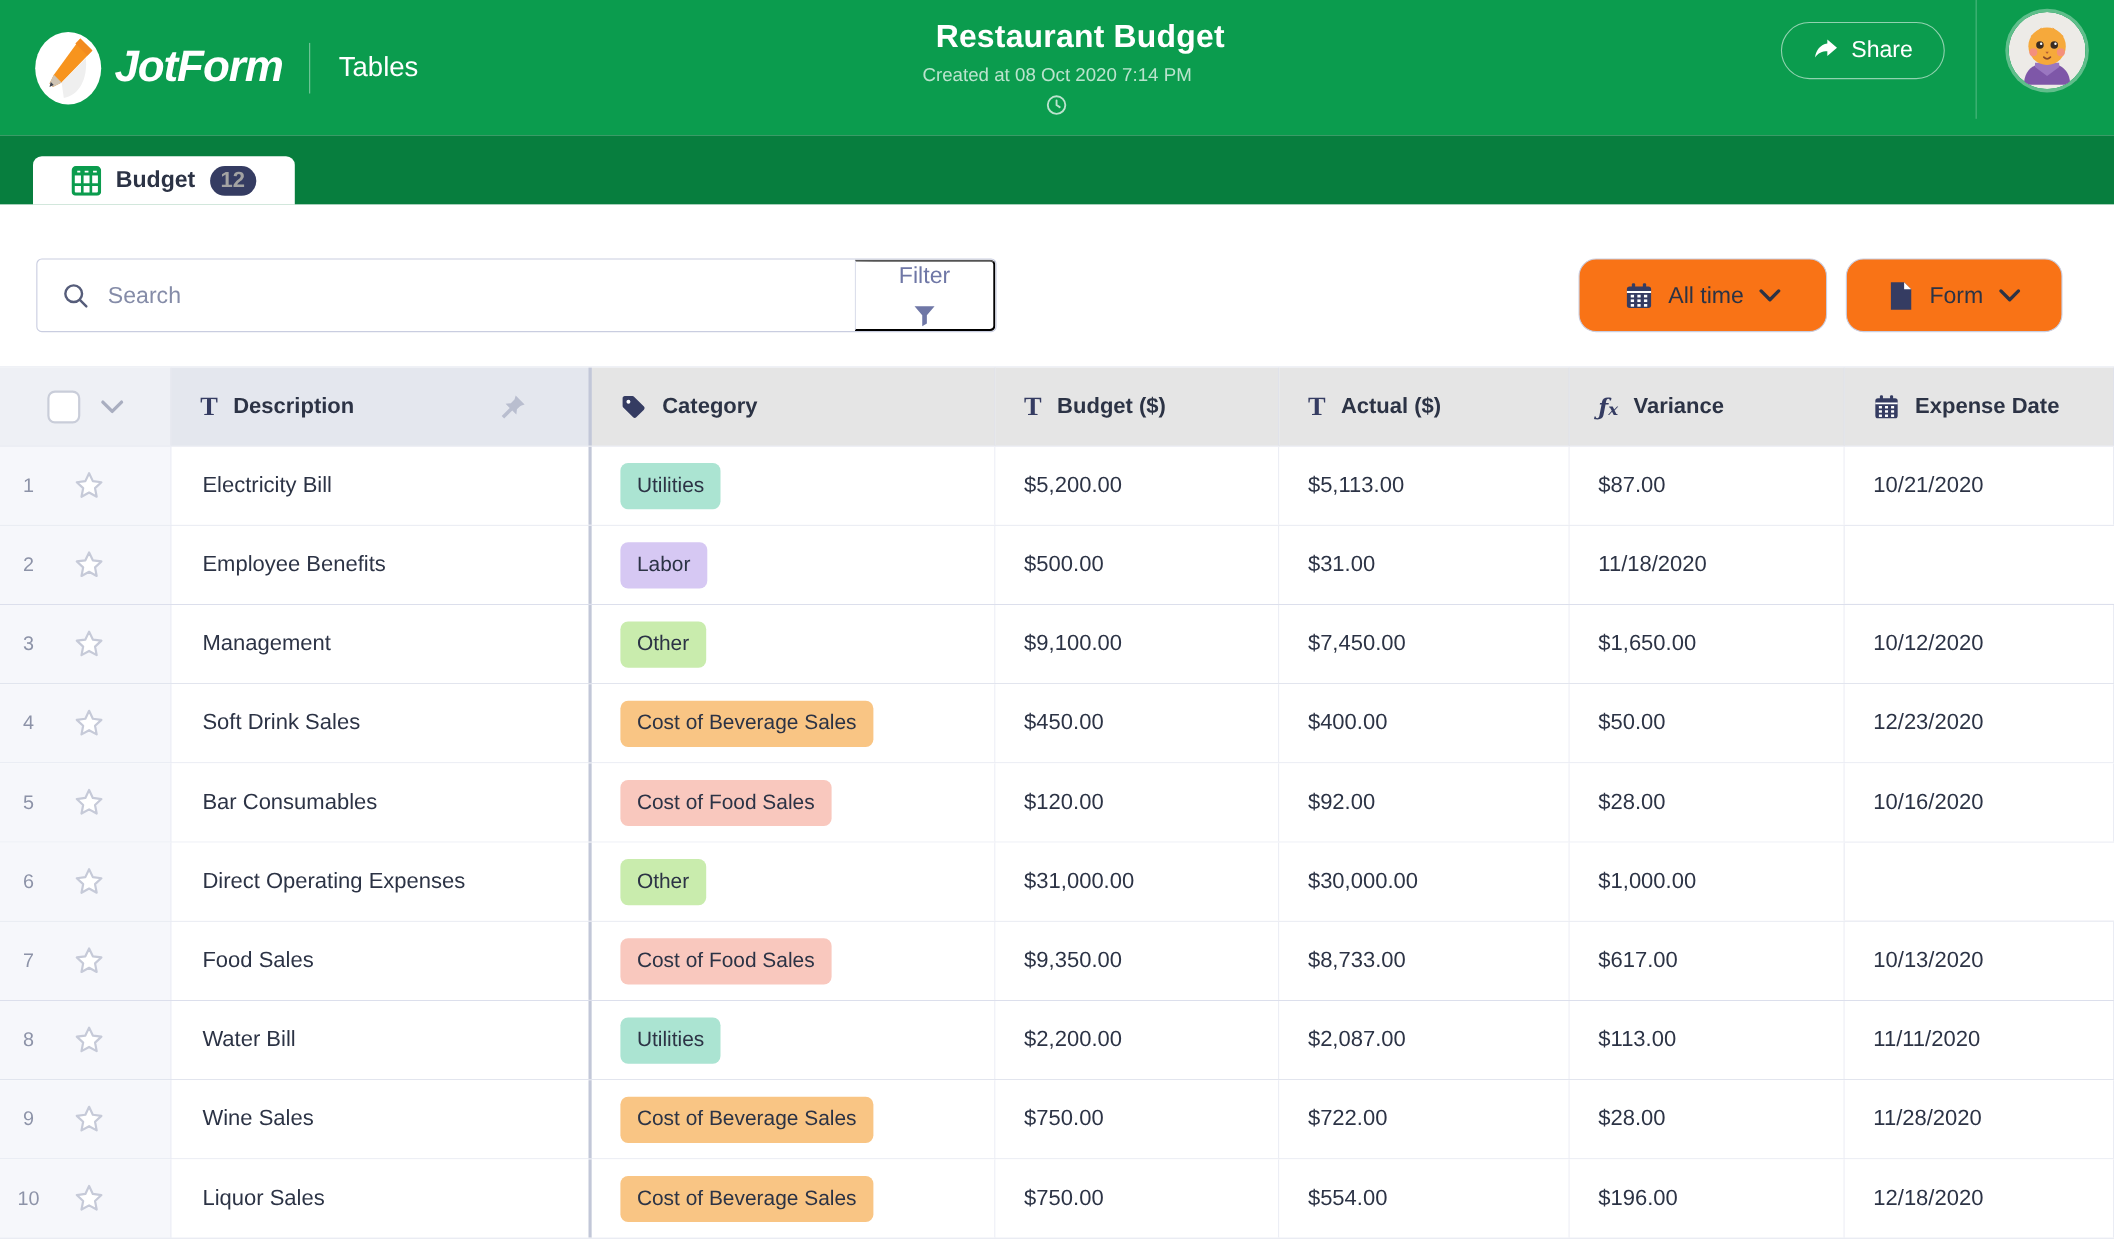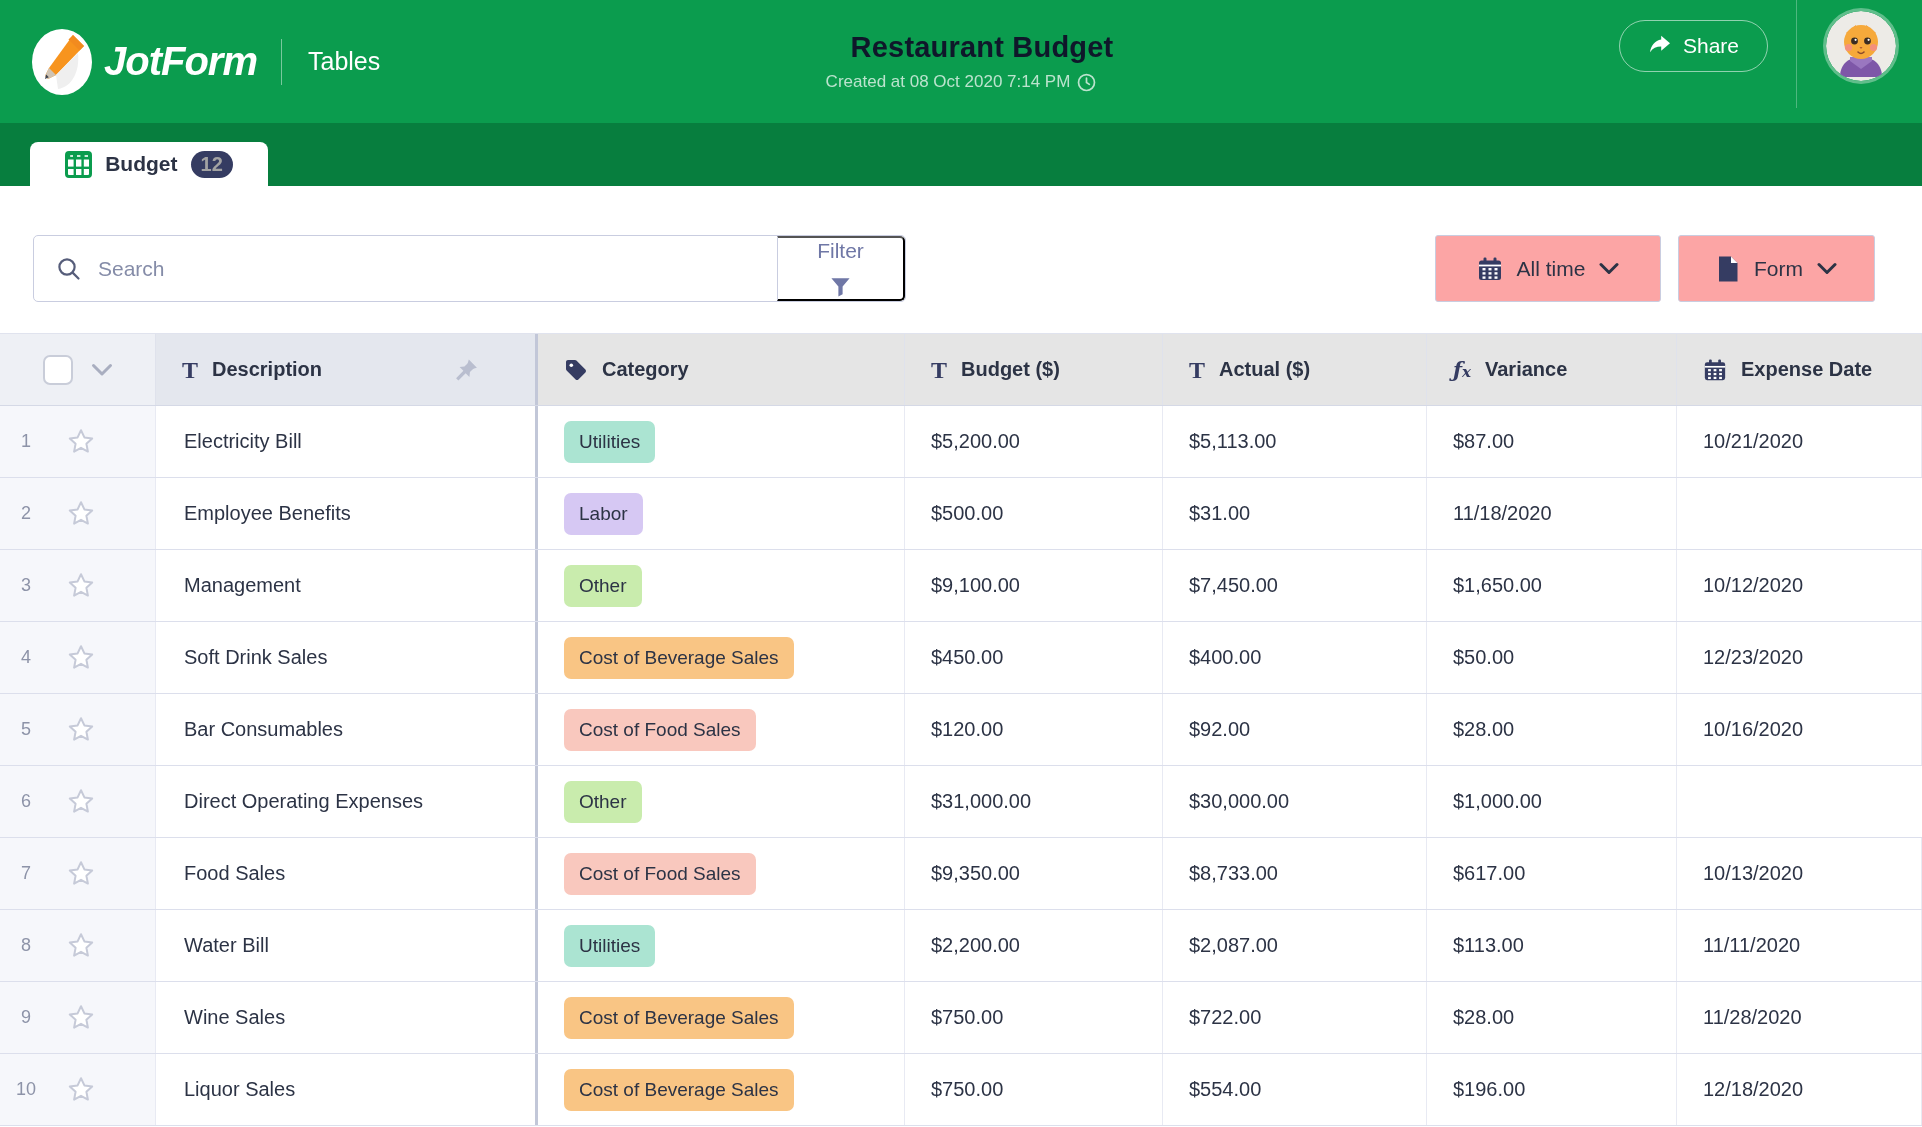--- a/index.html
+++ b/index.html
@@ -12,23 +12,23 @@
   .topbar { height:123px; background:var(--brand-green); position:relative; flex:none;
     display:flex; align-items:center; }
   .brand { display:flex; align-items:center; margin-left:30px; }
   .logo-mark { width:64px; height:70px; }
   .logo-text { color:#fff; font-size:40px; font-weight:700; font-style:italic;
     letter-spacing:-1px; margin-left:10px; }
   .brand-divider { width:1px; height:46px; background:rgba(255,255,255,.45); margin:0 26px 0 24px; }
   .product-name { color:#fff; font-size:25px; font-weight:400; }
   .title-block { position:absolute; left:0; right:0; top:0; height:123px; display:flex;
     flex-direction:column; align-items:center; justify-content:center; pointer-events:none; }
-  .doc-title { color:#0f172a; font-size:29px; font-weight:600; letter-spacing:.2px;margin-left:42px; }
+  .doc-title { color:#ffffff; font-size:29px; font-weight:600; letter-spacing:.2px;margin-left:42px; }
   .doc-subtitle { margin-top:8px; color:rgba(255,255,255,.72); font-size:17px;
-    display:flex; align-items:center; gap:7px; }
+    display:flex; align-items:center; gap:7px;flex-direction:column; }
   .topbar-right { position:absolute; right:0; top:0; height:92px; display:flex; align-items:center; }
   .share-btn { height:52px; padding:0 28px; border:1px solid rgba(255,255,255,.55); border-radius:26px;
     display:flex; align-items:center; gap:11px; color:#fff; font-size:21px; background:transparent; cursor:pointer; }
   .topbar-vdivider { width:1px; height:123px; background:rgba(255,255,255,.28); margin-left:28px; }
   .avatar { width:70px; height:70px; border-radius:50%; margin:0 26px 0 29px; overflow:hidden;
     box-shadow:0 0 0 3px rgba(255,255,255,.35); cursor:pointer; }
 
   
   .tabstrip { height:63px; background:var(--strip-green); flex:none; position:relative; display:flex; align-items:flex-end; }
   .tab { margin-left:30px; width:238px; height:44px; background:#fff; border-radius:8px 8px 0 0;
@@ -41,22 +41,22 @@
   .toolbar { height:147px; background:#fff; flex:none; position:relative; }
   .search-wrap { position:absolute; left:33px; top:49px; width:873px; height:67px;
     border:1px solid #c9cde0; border-radius:5px; display:flex; align-items:stretch; background:#fff; }
   .search-field { flex:1; display:flex; align-items:center; gap:16px; padding-left:22px; }
   .search-field input { border:none; outline:none; flex:1; font-size:21px; color:#2c3345;
     font-family:inherit; background:transparent; }
   .search-field input::placeholder { color:#858ca8; opacity:1; }
   .filter-btn { width:128px; border-left:1px solid #c9cde0; display:flex; align-items:center;
     justify-content:center; gap:12px; color:#6f77a6; font-size:21px; background:#fff; cursor:pointer;
     border-radius:0 5px 5px 0;flex-direction:column; }
-  .tool-btn { position:absolute; top:49px; height:67px; border:1px solid #c9cde0; border-radius:3px;
-    background:#fca5a5; display:flex; align-items:center; justify-content:center; gap:14px;
+  .tool-btn { position:absolute; top:49px; height:67px; border:1px solid #c9cde0; border-radius:16px;
+    background:#f97316; display:flex; align-items:center; justify-content:center; gap:14px;
     font-size:21px; font-weight:500; color:var(--navy); cursor:pointer; }
   .btn-alltime { left:1435px; width:226px; }
   .btn-form { left:1678px; width:197px; }
 
   
   .table { flex:1; display:flex; flex-direction:column; overflow:hidden; border-top:1px solid #e0e3ee; }
   .grid-row { display:grid; grid-template-columns:156px 382px 367px 258px 264px 250px 1fr; }
   .thead { height:72px; flex:none; border-bottom:1px solid #d5d9e6; }
   .th { display:flex; align-items:center; gap:14px; padding-left:26px; font-size:20px; font-weight:600;
     color:var(--navy); background:#e5e5e5; border-right:1px solid #dfe2ec; cursor:pointer; }

